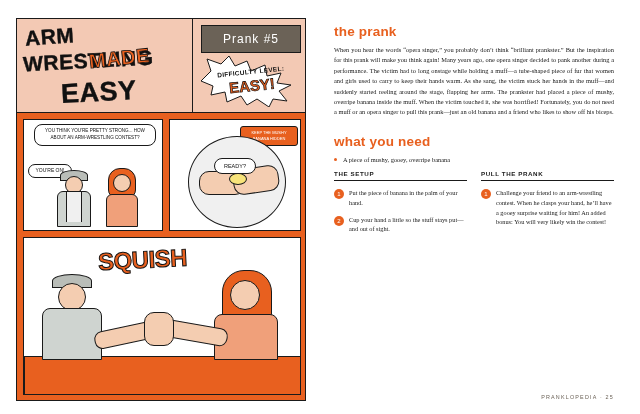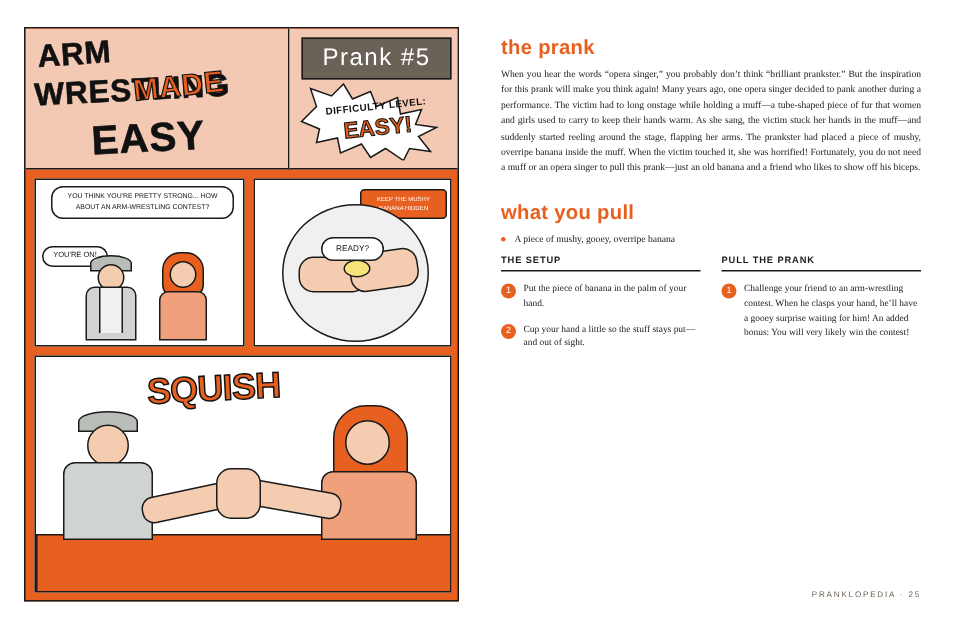--- a/index.html
+++ b/index.html
@@ -73,21 +73,21 @@
     box-sizing: border-box;
   }
   .prank-no-box {
     position: absolute;
     left: 8px; top: 6px;
     width: 98px; height: 26px;
     background: #6b6257;
     border: 1px solid #1a1a1a;
     color: #fff;
     font-family: "Liberation Sans", sans-serif;
-    font-size: 16px;
+    font-size: 12px;
     letter-spacing: 1px;
     display: flex;
     align-items: center;
     justify-content: center;
   }
   .burst {
     position: absolute;
     left: 4px; top: 36px;
     width: 106px; height: 52px;
   }
@@ -343,21 +343,21 @@
     </div>
   </div>
 
   <div class="gutter"></div>
 
   <div class="page-right">
 
     <h2 class="head">the prank</h2>
     <p class="body">When you hear the words “opera singer,” you probably don’t think “brilliant prankster.” But the inspiration for this prank will make you think again! Many years ago, one opera singer decided to pank another during a performance. The victim had to long onstage while holding a muff—a tube-shaped piece of fur that women and girls used to carry to keep their hands warm. As she sang, the victim stuck her hands in the muff—and suddenly started reeling around the stage, flapping her arms. The prankster had placed a piece of mushy, overripe banana inside the muff. When the victim touched it, she was horrified! Fortunately, you do not need a muff or an opera singer to pull this prank—just an old banana and a friend who likes to show off his biceps.</p>
 
-    <h2 class="head gap">what you pull</h2>
+    <h2 class="head gap">what you need</h2>
     <ul class="need-list">
       <li>A piece of mushy, gooey, overripe banana</li>
     </ul>
 
     <div class="cols">
 
       <div class="col">
         <div class="subhead">THE SETUP</div>
         <div class="step">
           <div class="step-num">1</div>

